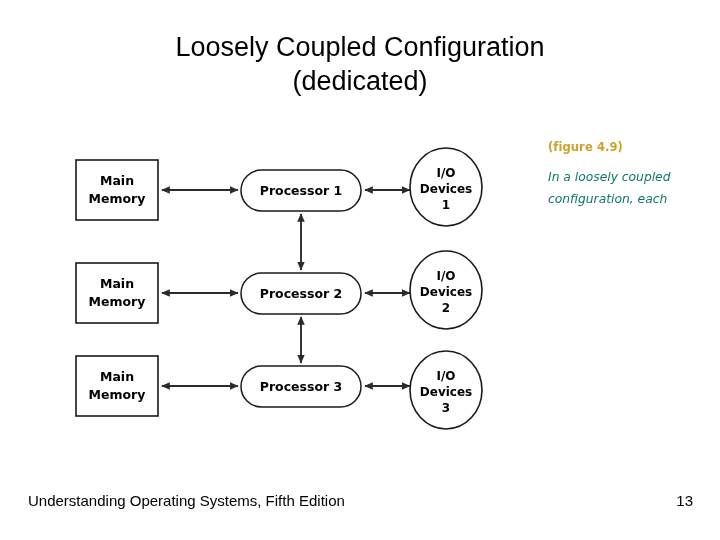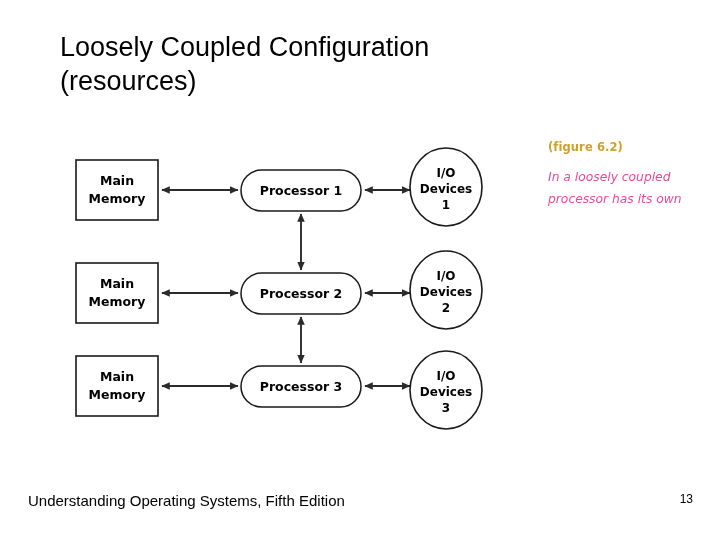--- a/index.html
+++ b/index.html
@@ -15,20 +15,21 @@
     font-family: "Liberation Sans", sans-serif;
     color: #000000;
   }
 
   
   #slide-title {
     position: absolute;
     left: 60px;
     top: 30px;
     width: 600px;
+    text-align: center;
     font-size: 27px;
     line-height: 34px;
     font-weight: 400;
     color: #000000;
   }
   #slide-title .ttl-line { display: block; }
 
   
   #diagram {
     position: absolute;
@@ -85,21 +86,21 @@
     font-weight: 700;
     color: #D1A02A;
     letter-spacing: 0.1px;
     margin-bottom: 13px;
   }
   #caption-body {
     font-family: "DejaVu Sans", sans-serif;
     font-style: italic;
     font-size: 12.3px;
     line-height: 21.5px;
-    color: #ec4899;
+    color: #0f766e;
   }
   #caption-body .cap-line { display: block; white-space: nowrap; }
 
   
   #footer {
     position: absolute;
     left: 0;
     top: 492px;
     width: 720px;
     height: 30px;
@@ -108,31 +109,31 @@
     position: absolute;
     left: 28px;
     top: 0;
     font-size: 15px;
     color: #000000;
   }
   #page-number {
     position: absolute;
     right: 27px;
     top: 0;
-    font-size: 12px;
+    font-size: 15px;
     color: #000000;
     margin-left: 29px;
   }
 </style>
 </head>
 <body>
 
 <div id="slide-title">
   <span class="ttl-line">Loosely Coupled Configuration</span>
-  <span class="ttl-line">(resources)</span>
+  <span class="ttl-line">(dedicated)</span>
 </div>
 
 <div id="diagram">
   <svg width="720" height="540" viewBox="0 0 720 540" xmlns="http://www.w3.org/2000/svg">
     <defs>
       <marker id="ah-end" markerWidth="9" markerHeight="9" refX="8.2" refY="4.5" orient="auto" markerUnits="userSpaceOnUse">
         <path d="M0,0.7 L8.6,4.5 L0,8.3 z" fill="#2b2b2b"></path>
       </marker>
       <marker id="ah-start" markerWidth="9" markerHeight="9" refX="0.8" refY="4.5" orient="auto" markerUnits="userSpaceOnUse">
         <path d="M8.6,0.7 L0,4.5 L8.6,8.3 z" fill="#2b2b2b"></path>
@@ -187,23 +188,23 @@
     <line class="conn" x1="329" y1="386" x2="374" y2="386" marker-start="url(#ah-start)" marker-end="url(#ah-end)"></line>
 
     <ellipse class="shape-stroke" cx="410" cy="390" rx="36" ry="39"></ellipse>
     <text class="node-label small" x="410" y="376">I/O</text>
     <text class="node-label small" x="410" y="392">Devices</text>
     <text class="node-label small" x="410" y="408">3</text>
   </svg>
 </div>
 
 <div id="caption-block">
-  <div id="figure-caption">(figure 6.2)</div>
+  <div id="figure-caption">(figure 4.9)</div>
   <div id="caption-body">
     <span class="cap-line">In a loosely coupled</span>
-    <span class="cap-line">processor has its own</span>
+    <span class="cap-line">configuration, each</span>
   </div>
 </div>
 
 <div id="footer">
   <div id="footer-text">Understanding Operating Systems, Fifth Edition</div>
   <div id="page-number">13</div>
 </div>
 
 </body></html>

